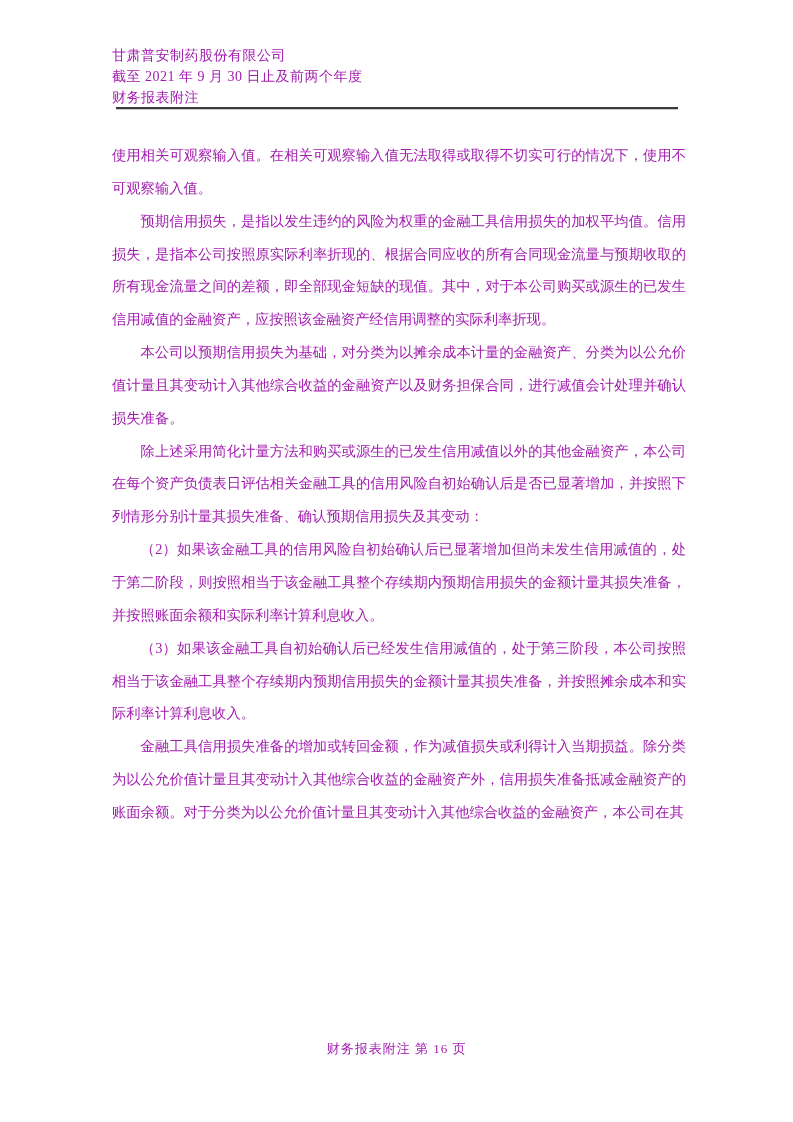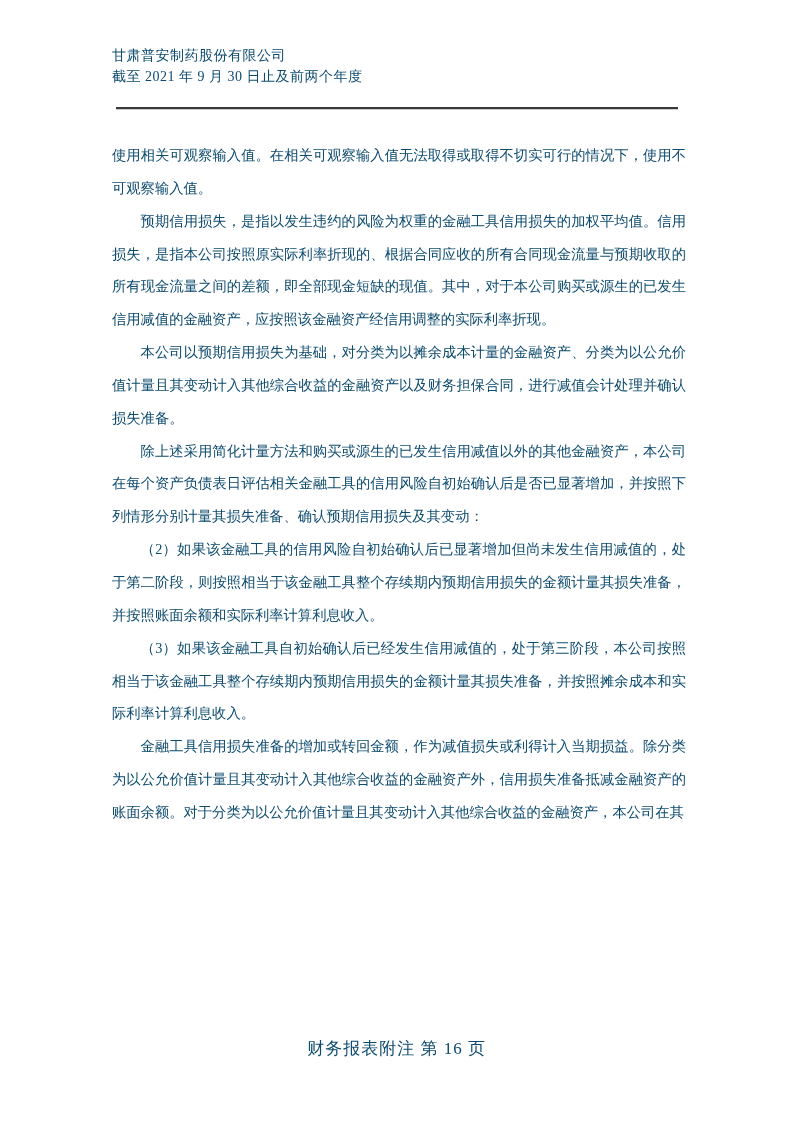--- a/index.html
+++ b/index.html
@@ -6,21 +6,21 @@
     margin: 0;
     padding: 0;
     background: #ffffff;
   }
   .page {
     position: relative;
     width: 793px;
     height: 1122px;
     background: #ffffff;
     font-family: "Liberation Serif", "DejaVu Serif", serif;
-    color: #0c4a6e;
+    color: #a21caf;
     overflow: hidden;
   }
   .header {
     position: absolute;
     left: 112px;
     top: 45px;
     font-size: 14px;
     line-height: 21px;
     letter-spacing: 0.5px;
     white-space: nowrap;
@@ -59,33 +59,34 @@
     font-weight: bold;
     text-indent: 2em;
     line-height: 32.85px;
   }
   .footer {
     position: absolute;
     left: 0;
     top: 1040px;
     width: 793px;
     text-align: center;
-    font-size: 17px;
+    font-size: 13px;
     line-height: 18px;
     letter-spacing: 1px;
   }
 </style>
 </head>
 <body>
 
 <div class="page">
 
   <header class="header">
     <div>甘肃普安制药股份有限公司</div>
     <div>截至 2021 年 9 月 30 日止及前两个年度</div>
+    <div>财务报表附注</div>
   </header>
 
   <div class="rule"></div>
 
   <main class="content">
     <p class="cont">使用相关可观察输入值。在相关可观察输入值无法取得或取得不切实可行的情况下，使用不可观察输入值。</p>
     <p class="para">预期信用损失，是指以发生违约的风险为权重的金融工具信用损失的加权平均值。信用损失，是指本公司按照原实际利率折现的、根据合同应收的所有合同现金流量与预期收取的所有现金流量之间的差额，即全部现金短缺的现值。其中，对于本公司购买或源生的已发生信用减值的金融资产，应按照该金融资产经信用调整的实际利率折现。</p>
     <p class="para">本公司以预期信用损失为基础，对分类为以摊余成本计量的金融资产、分类为以公允价值计量且其变动计入其他综合收益的金融资产以及财务担保合同，进行减值会计处理并确认损失准备。</p>
     <p class="para">除上述采用简化计量方法和购买或源生的已发生信用减值以外的其他金融资产，本公司在每个资产负债表日评估相关金融工具的信用风险自初始确认后是否已显著增加，并按照下列情形分别计量其损失准备、确认预期信用损失及其变动：</p>
     <p class="para">（2）如果该金融工具的信用风险自初始确认后已显著增加但尚未发生信用减值的，处于第二阶段，则按照相当于该金融工具整个存续期内预期信用损失的金额计量其损失准备，并按照账面余额和实际利率计算利息收入。</p>

